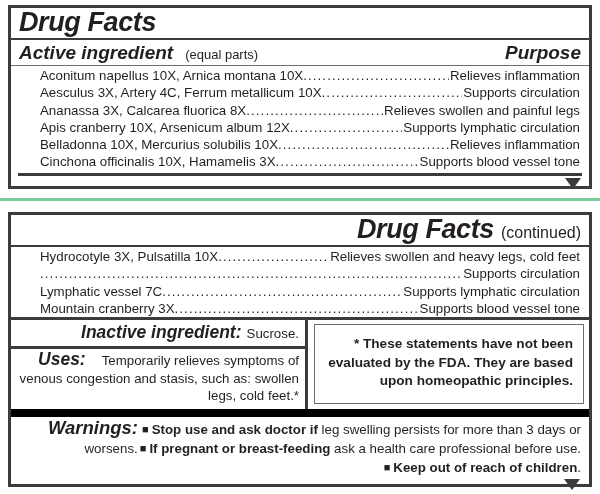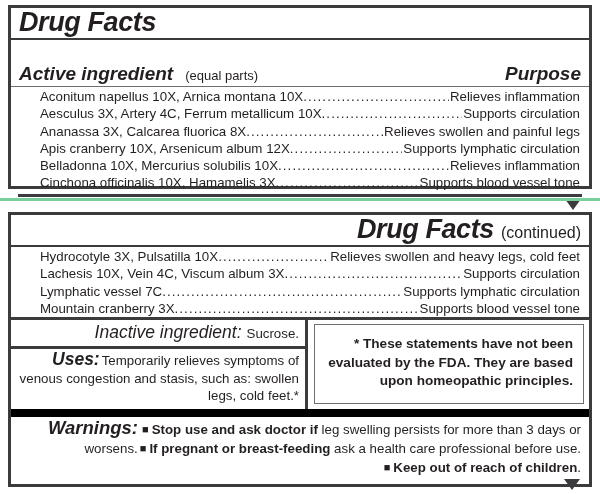--- a/index.html
+++ b/index.html
@@ -84,21 +84,20 @@
   .ai-header-left .qualifier {
     font-size: 13px;
     font-weight: normal;
     font-style: normal;
     margin-left: 12px;
   }
   .ai-header-right {
     font-size: 19px;
     font-weight: bold;
     font-style: italic;
-    margin-top: 21px;
   }
 
   
   .ingredient-list {
     padding: 1px 9px 0 9px;
     margin-left: 20px;
   }
   .ing-row {
     display: flex;
     align-items: baseline;
@@ -166,39 +165,39 @@
     padding: 4px 5px 5px 6px;
   }
 
   .inactive-block {
     padding: 2px 6px 3px 8px;
     border-bottom: 3px solid #3b3b3d;
     white-space: nowrap;
   }
   .inactive-label {
     font-size: 17.5px;
-    font-weight: normal;
+    font-weight: bold;
     font-style: italic;
   }
   .inactive-value {
     font-size: 13.3px;
     margin-left: 5px;
     margin-top: 29px;
   }
 
   .uses-block {
     padding: 2px 6px 4px 8px;
     font-size: 13.3px;
     line-height: 17.5px;
   }
   .uses-label {
     font-size: 17.5px;
     font-weight: bold;
     font-style: italic;
-    margin-right: 2px;
+    margin-right: 16px;
   }
 
   .fda-box {
     box-sizing: border-box;
     height: 100%;
     border: 1px solid #6f6f72;
     padding: 10px 10px 8px 11px;
     font-size: 13.6px;
     font-weight: bold;
     line-height: 18.5px;
@@ -297,21 +296,20 @@
       <span class="df-title">Drug Facts</span><span class="df-title-sub">(continued)</span>
     </div>
 
     <div class="ingredient-list">
       <div class="ing-row">
         <span class="ing-name">Hydrocotyle 3X, Pulsatilla 10X</span>
         <span class="ing-dots"></span>
         <span class="ing-purpose">Relieves swollen and heavy legs, cold feet</span>
       </div>
       <div class="ing-row">
-        <span class="ing-name">Lachesis 10X, Vein 4C, Viscum album 3X</span>
         <span class="ing-dots"></span>
         <span class="ing-purpose">Supports circulation</span>
       </div>
       <div class="ing-row">
         <span class="ing-name">Lymphatic vessel 7C</span>
         <span class="ing-dots"></span>
         <span class="ing-purpose">Supports lymphatic circulation</span>
       </div>
       <div class="ing-row">
         <span class="ing-name">Mountain cranberry 3X</span>

